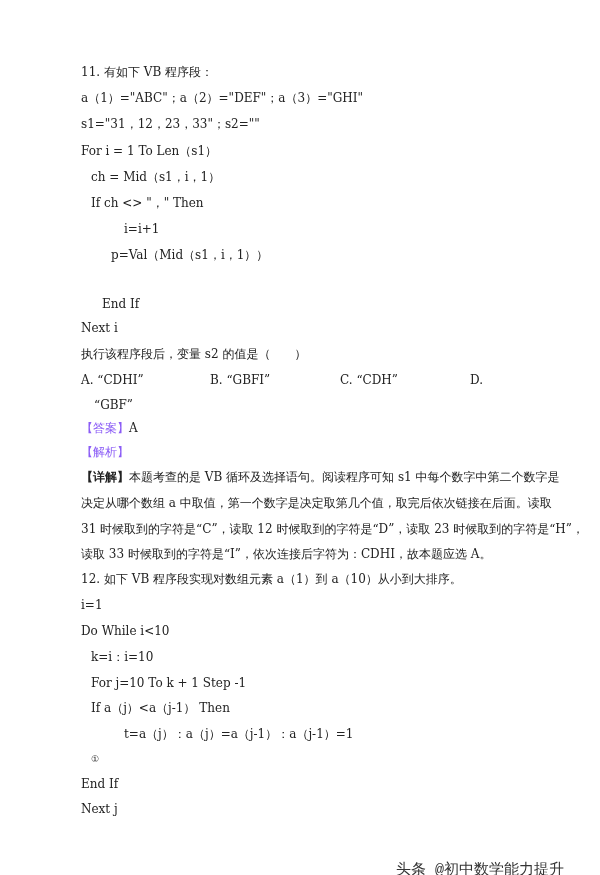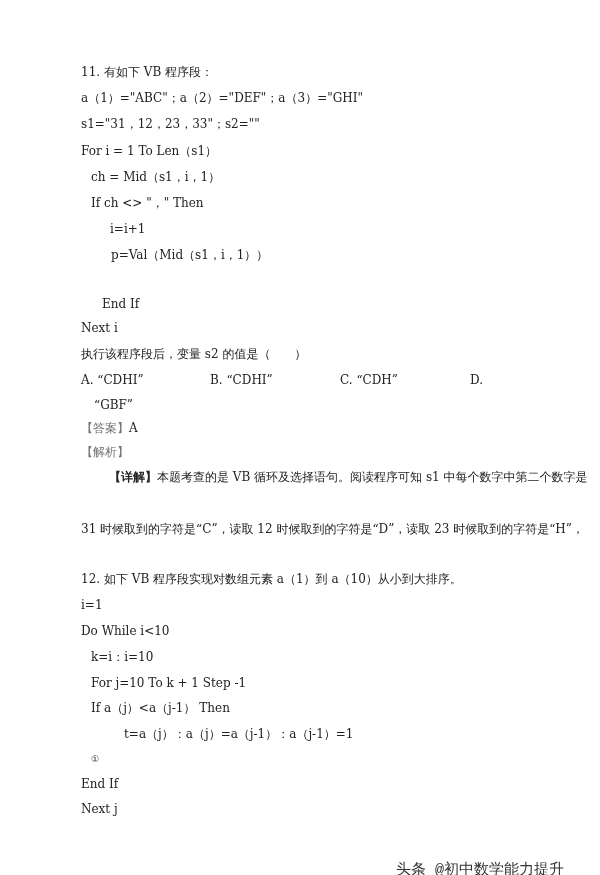--- a/index.html
+++ b/index.html
@@ -1,58 +1,60 @@
 <!DOCTYPE html>
 <html><head>
   <meta charset="utf-8">
   <style>
     html, body { margin: 0; padding: 0; background: #ffffff; }
     body { width: 600px; height: 875px; position: relative; overflow: hidden;
            font-family: "DejaVu Serif", "Liberation Serif", serif; color: #222; }
     .page { position: absolute; left: 0; top: 0; width: 600px; height: 875px; }
     .line { position: absolute; left: 81px; font-size: 12px; line-height: 16px; white-space: nowrap; }
-    .tag { color: #737373; }
-    .detail-tag { color: #222; font-weight: bold; margin-left: 28px; }
+    .tag { color: #8b5cf6; }
+    .detail-tag { color: #222; font-weight: bold; }
     .watermark { position: absolute; right: 36px; top: 860px; font-family: Liberation Mono, monospace;
                  font-size: 15px; color: #333; }
     .ind1 { left: 91px; }
     .ind2 { left: 111px; }
-    .ind3 { left: 110px; text-align: right; }
+    .ind3 { left: 124px; text-align: right; }
   </style>
 </head>
 <body>
 
 <div class="page">
   <div class="line" style="top:64px">11. 有如下 VB 程序段：</div>
   <div class="line" style="top:90px">a（1）="ABC"；a（2）="DEF"；a（3）="GHI"</div>
   <div class="line" style="top:116px">s1="31，12，23，33"；s2=""</div>
   <div class="line" style="top:143px">For i = 1 To Len（s1）</div>
   <div class="line ind1" style="top:169px">ch = Mid（s1，i，1）</div>
   <div class="line ind1" style="top:195px">If ch &lt;&gt; "，" Then</div>
   <div class="line ind3" style="top:221px">i=i+1</div>
   <div class="line ind2" style="top:247px">p=Val（Mid（s1，i，1））</div>
   <div class="line" style="top:296px; left:102px">End If</div>
   <div class="line" style="top:320px">Next i</div>
 
   <div class="line" style="top:346px">执行该程序段后，变量 s2 的值是（　　）</div>
   <div class="line" style="top:372px">A. “CDHI”</div>
-  <div class="line" style="top:372px; left:210px">B. “CDHI”</div>
+  <div class="line" style="top:372px; left:210px">B. “GBFI”</div>
   <div class="line" style="top:372px; left:340px">C. “CDH”</div>
   <div class="line" style="top:372px; left:470px">D.</div>
   <div class="line" style="top:397px; left:94px">“GBF”</div>
 
   <div class="line" style="top:420px">
     <span class="tag">【答案】</span><span>A</span>
   </div>
   <div class="line tag" style="top:444px">【解析】</div>
 
   <div class="line" style="top:469px">
     <span class="detail-tag">【详解】</span><span>本题考查的是 VB 循环及选择语句。阅读程序可知 s1 中每个数字中第二个数字是</span>
   </div>
+  <div class="line" style="top:495px">决定从哪个数组  a  中取值，第一个数字是决定取第几个值，取完后依次链接在后面。读取</div>
   <div class="line" style="top:521px">31 时候取到的字符是“C”，读取 12 时候取到的字符是“D”，读取 23 时候取到的字符是“H”，</div>
+  <div class="line" style="top:546px">读取 33 时候取到的字符是“I”，依次连接后字符为：CDHI，故本题应选 A。</div>
 
   <div class="line" style="top:571px">12. 如下 VB 程序段实现对数组元素 a（1）到 a（10）从小到大排序。</div>
   <div class="line" style="top:597px">i=1</div>
   <div class="line" style="top:623px">Do While i&lt;10</div>
   <div class="line ind1" style="top:649px">k=i：i=10</div>
   <div class="line ind1" style="top:675px">For j=10 To k + 1 Step -1</div>
   <div class="line ind1" style="top:700px">If a（j）&lt;a（j-1）  Then</div>
   <div class="line" style="top:726px; left:124px">t=a（j）：a（j）=a（j-1）：a（j-1）=1</div>
   <div class="line ind1" style="top:751px; font-size:9px">①</div>
   <div class="line" style="top:776px">End If</div>

